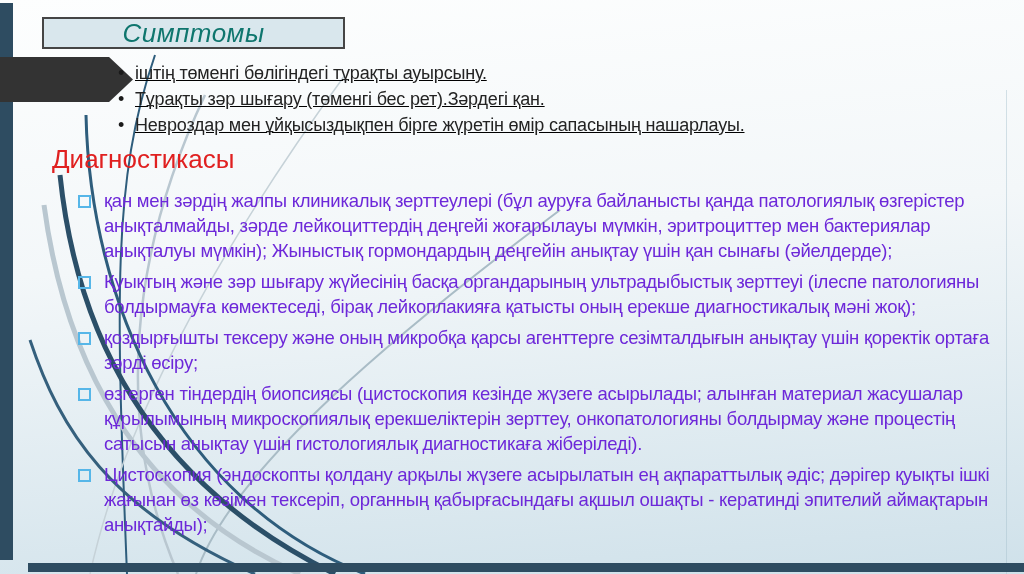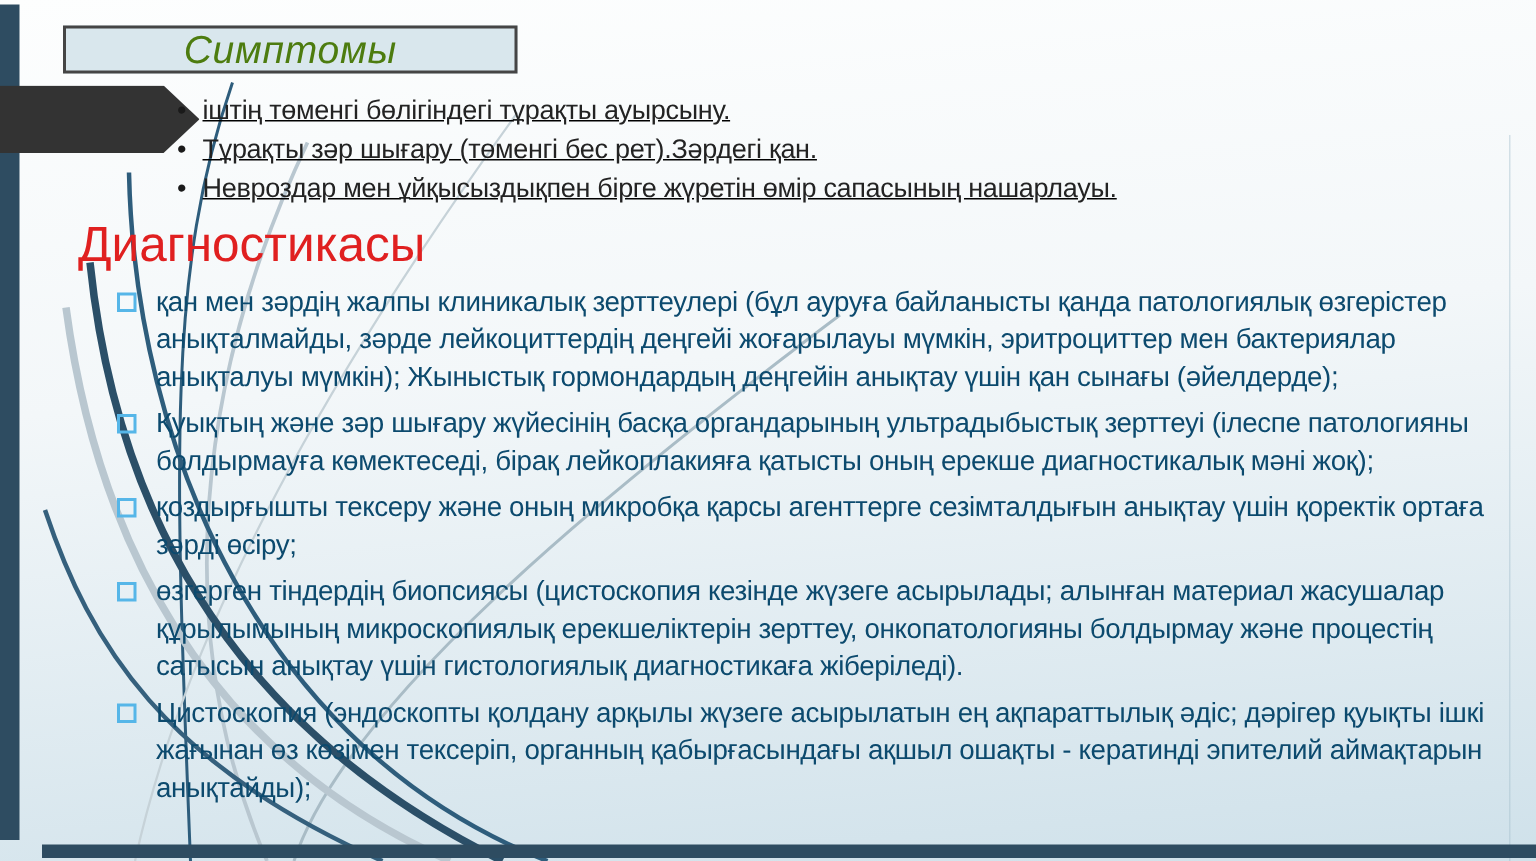--- a/index.html
+++ b/index.html
@@ -64,31 +64,31 @@
     letter-spacing: -0.2px;
   }
   .symptoms-list li::before {
     content: "\2022"; position: absolute; left: 0; top: 0;
     color: #1a1a1a; font-size: 18px;
   }
 
   
   .section-heading {
     position: absolute; left: 52px; top: 144px; z-index: 4;
-    font-size: 33px; font-weight: 400;
+    font-size: 26px; font-weight: 400;
   }
 
   
   .diag-list {
     position: absolute; left: 76px; top: 188px; width: 938px; z-index: 4;
     list-style: none;
   }
   .diag-list li {
     position: relative; padding-left: 28px; margin-bottom: 6px;
-    font-size: 18.5px; line-height: 25px; color: #0c4a6e;
+    font-size: 18.5px; line-height: 25px; color: #6d28d9;
     letter-spacing: -0.25px;
   }
   .diag-list li::before {
     content: ""; position: absolute; left: 2px; top: 7px;
     width: 9px; height: 9px;
     border: 2px solid var(--bullet-color, #56b6e8);
     background: transparent;
   }
 </style>
 </head>
@@ -109,21 +109,21 @@
 
   <div class="left-bar" style="background:#2e4c61"></div>
 
   <div class="bottom-bar" style="background:#2e4c61"></div>
 
   <div class="right-edge"></div>
 
   <div class="arrow" style="background:#333333"></div>
 
   <div class="title-box" style="background:#d9e7ed">
-    <span class="title-text" style="color:#4d7c0f">Симптомы</span>
+    <span class="title-text" style="color:#0f766e">Симптомы</span>
   </div>
 
   <ul class="symptoms-list">
     <li>іштің төменгі бөлігіндегі тұрақты ауырсыну.</li>
     <li>Тұрақты зәр шығару (төменгі бес рет).Зәрдегі қан.</li>
     <li>Невроздар мен ұйқысыздықпен бірге жүретін өмір сапасының нашарлауы.</li>
   </ul>
 
   <div class="section-heading" style="color:#e02020">Диагностикасы</div>
 

